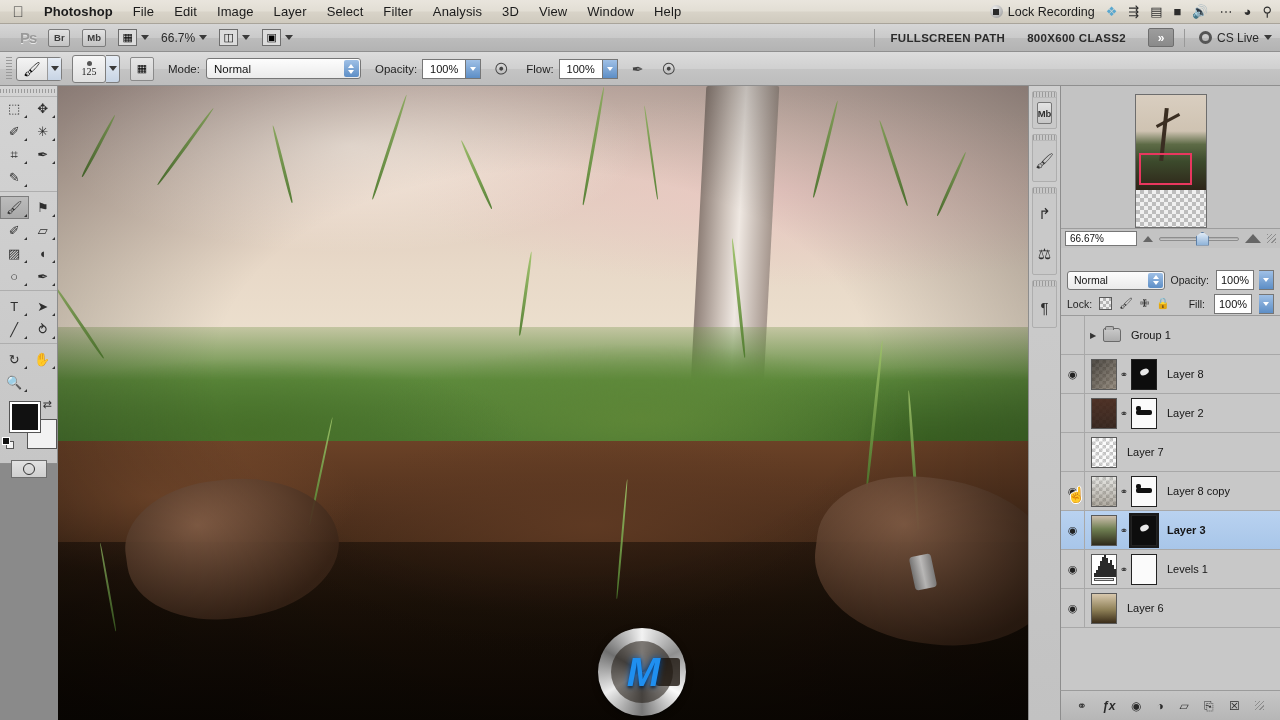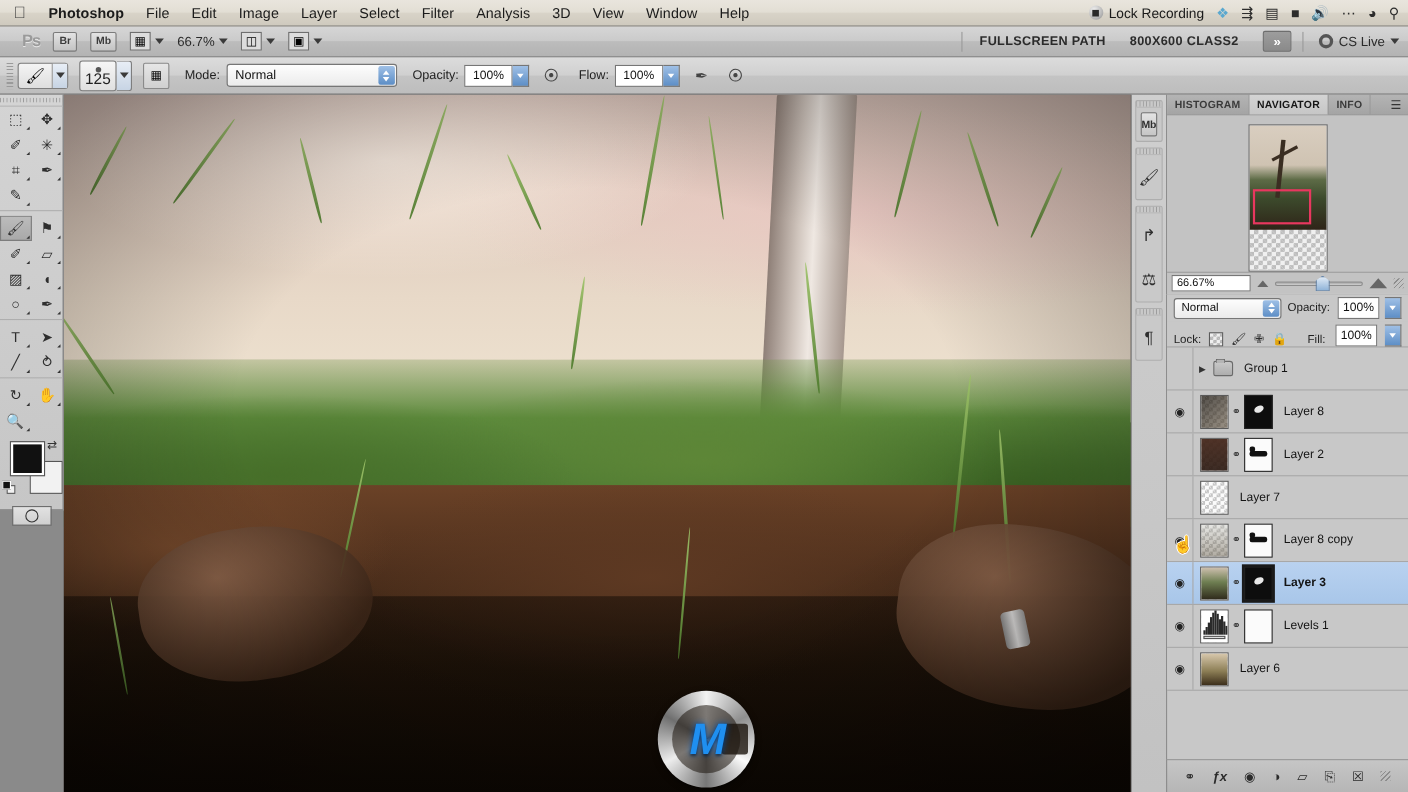--- a/index.html
+++ b/index.html
@@ -80,21 +80,21 @@
   }
   .tp-icon { width:30px;height:22px; display:flex;align-items:center;justify-content:center; font-size:14px; }
   .tp-caret { width:14px;height:22px;border-left:1px solid #9a9a9a;
     background:linear-gradient(to bottom,#e8eef6,#c7d4e4); display:flex;align-items:center;justify-content:center;}
   .brush-size {
     margin-left:10px; width:34px; height:28px; border:1px solid #7e7e7e; border-radius:3px;
     background:linear-gradient(to bottom,#f6f6f6,#e0e0e0);
     display:flex; flex-direction:column; align-items:center; justify-content:center;
   }
   .bs-dot { width:5px;height:5px;border-radius:50%;background:#555;margin-top:1px; }
-  .bs-num { font-size:14px; color:#222; line-height:11px; }
+  .bs-num { font-size:10px; color:#222; line-height:11px;font-family:Liberation Serif, serif; }
   .brush-caret { width:14px;height:28px;border:1px solid #7e7e7e;border-left:none;border-radius:0 3px 3px 0;
     background:linear-gradient(to bottom,#e8eef6,#c7d4e4); display:flex;align-items:center;justify-content:center;}
   .toolbtn { margin-left:10px; width:24px;height:24px;border:1px solid #8a8a8a;border-radius:2px;
     background:linear-gradient(to bottom,#e6e6e6,#d0d0d0); display:flex;align-items:center;justify-content:center; }
   .olabel { margin-left:14px; font-size:11.5px; color:#1f1f1f; }
   .select-box {
     margin-left:6px; height:21px; width:155px; border:1px solid #767676; border-radius:3px;
     background:linear-gradient(to bottom,#fdfdfd,#ebebeb);
     display:flex; align-items:center; padding-left:7px; font-size:11.5px; color:#111; position:relative;
   }
@@ -242,21 +242,21 @@
      background:linear-gradient(to bottom,#dfeaf6,#8fb3d8); border:1px solid #5d7fa6;
      clip-path:polygon(50% 0,100% 35%,100% 100%,0 100%,0 35%); }
   .resizer { width:9px;height:9px; background:
      repeating-linear-gradient(135deg,#8d8d8d 0 1px,transparent 1px 3px); }
 
   .lp-row1 { height:24px; display:flex;align-items:center; padding:0 6px; gap:5px; background:#c8c8c8; }
   .blend-select { flex:1; height:19px; border:1px solid #767676; border-radius:3px;
      background:linear-gradient(to bottom,#fdfdfd,#ebebeb); display:flex;align-items:center;
      padding-left:6px; font-size:10.5px; color:#111; position:relative; }
   .lbl { font-size:10.5px; color:#1f1f1f; }
-  .lp-row2 { height:24px; display:flex;align-items:flex-end; padding:0 6px; gap:7px; background:#c8c8c8;
+  .lp-row2 { height:24px; display:flex;align-items:center; padding:0 6px; gap:7px; background:#c8c8c8;
      border-bottom:1px solid #9b9b9b; }
   .lockicon { font-size:11px; color:#2c2c2c; }
   .lockbox { width:13px;height:13px; border:1px solid #5a5a5a;
      background-image:
        linear-gradient(45deg,#b5b5b5 25%,transparent 25%,transparent 75%,#b5b5b5 75%),
        linear-gradient(45deg,#b5b5b5 25%,transparent 25%,transparent 75%,#b5b5b5 75%);
      background-size:6px 6px; background-position:0 0,3px 3px; background-color:#eee; }
 
   .layers-list { background:#c8c8c8; }
   .lrow { height:39px; display:flex; align-items:center; border-bottom:1px solid #a8a8a8; position:relative; }
@@ -570,26 +570,20 @@
       <div class="dcell">↱</div>
       <div class="dcell">⚖</div>
     </div>
     <div class="dstack">
       <div class="dgrip"></div>
       <div class="dcell">¶</div>
     </div>
   </div>
 
   <div class="rpanel" style="top:86px; height:182px;">
-    <div class="tabrow">
-      <div class="tab">HISTOGRAM</div>
-      <div class="tab active">NAVIGATOR</div>
-      <div class="tab">INFO</div>
-      <div class="pmenu">☰</div>
-    </div>
     <div class="nav-body">
       <div class="nav-thumb">
         <div class="nt-photo"></div>
         <div class="nt-tree"></div>
         <div class="nt-tree2"></div>
         <div class="nt-checker"></div>
         <div class="nt-view"></div>
       </div>
     </div>
     <div class="nav-foot">

